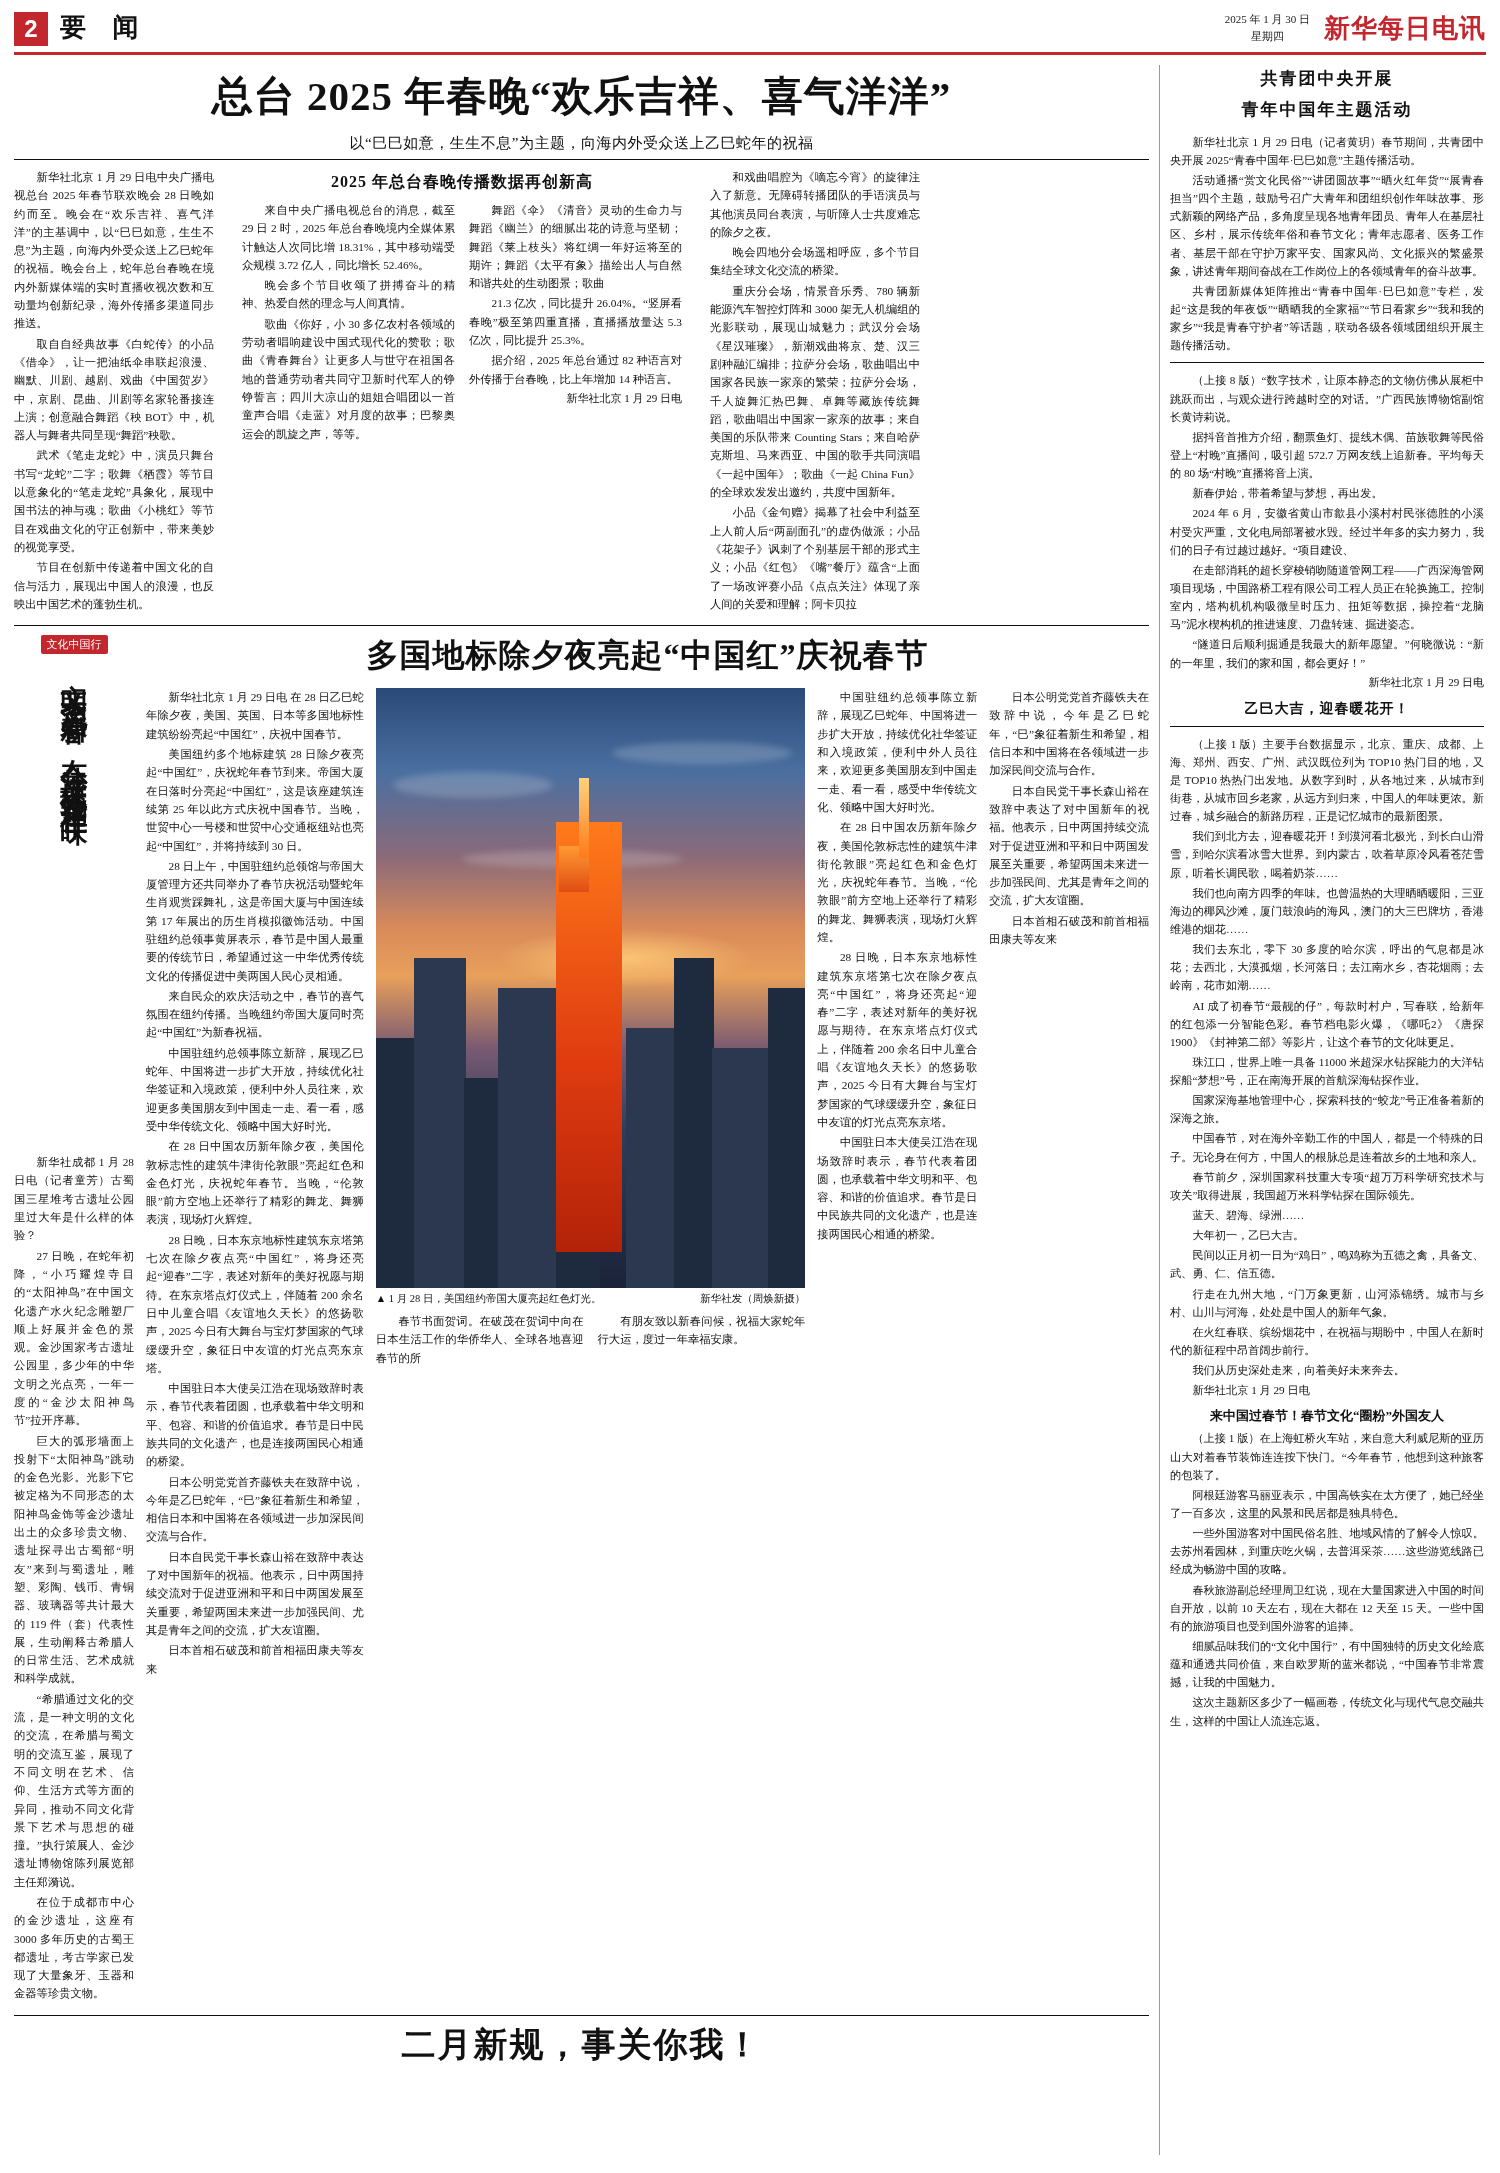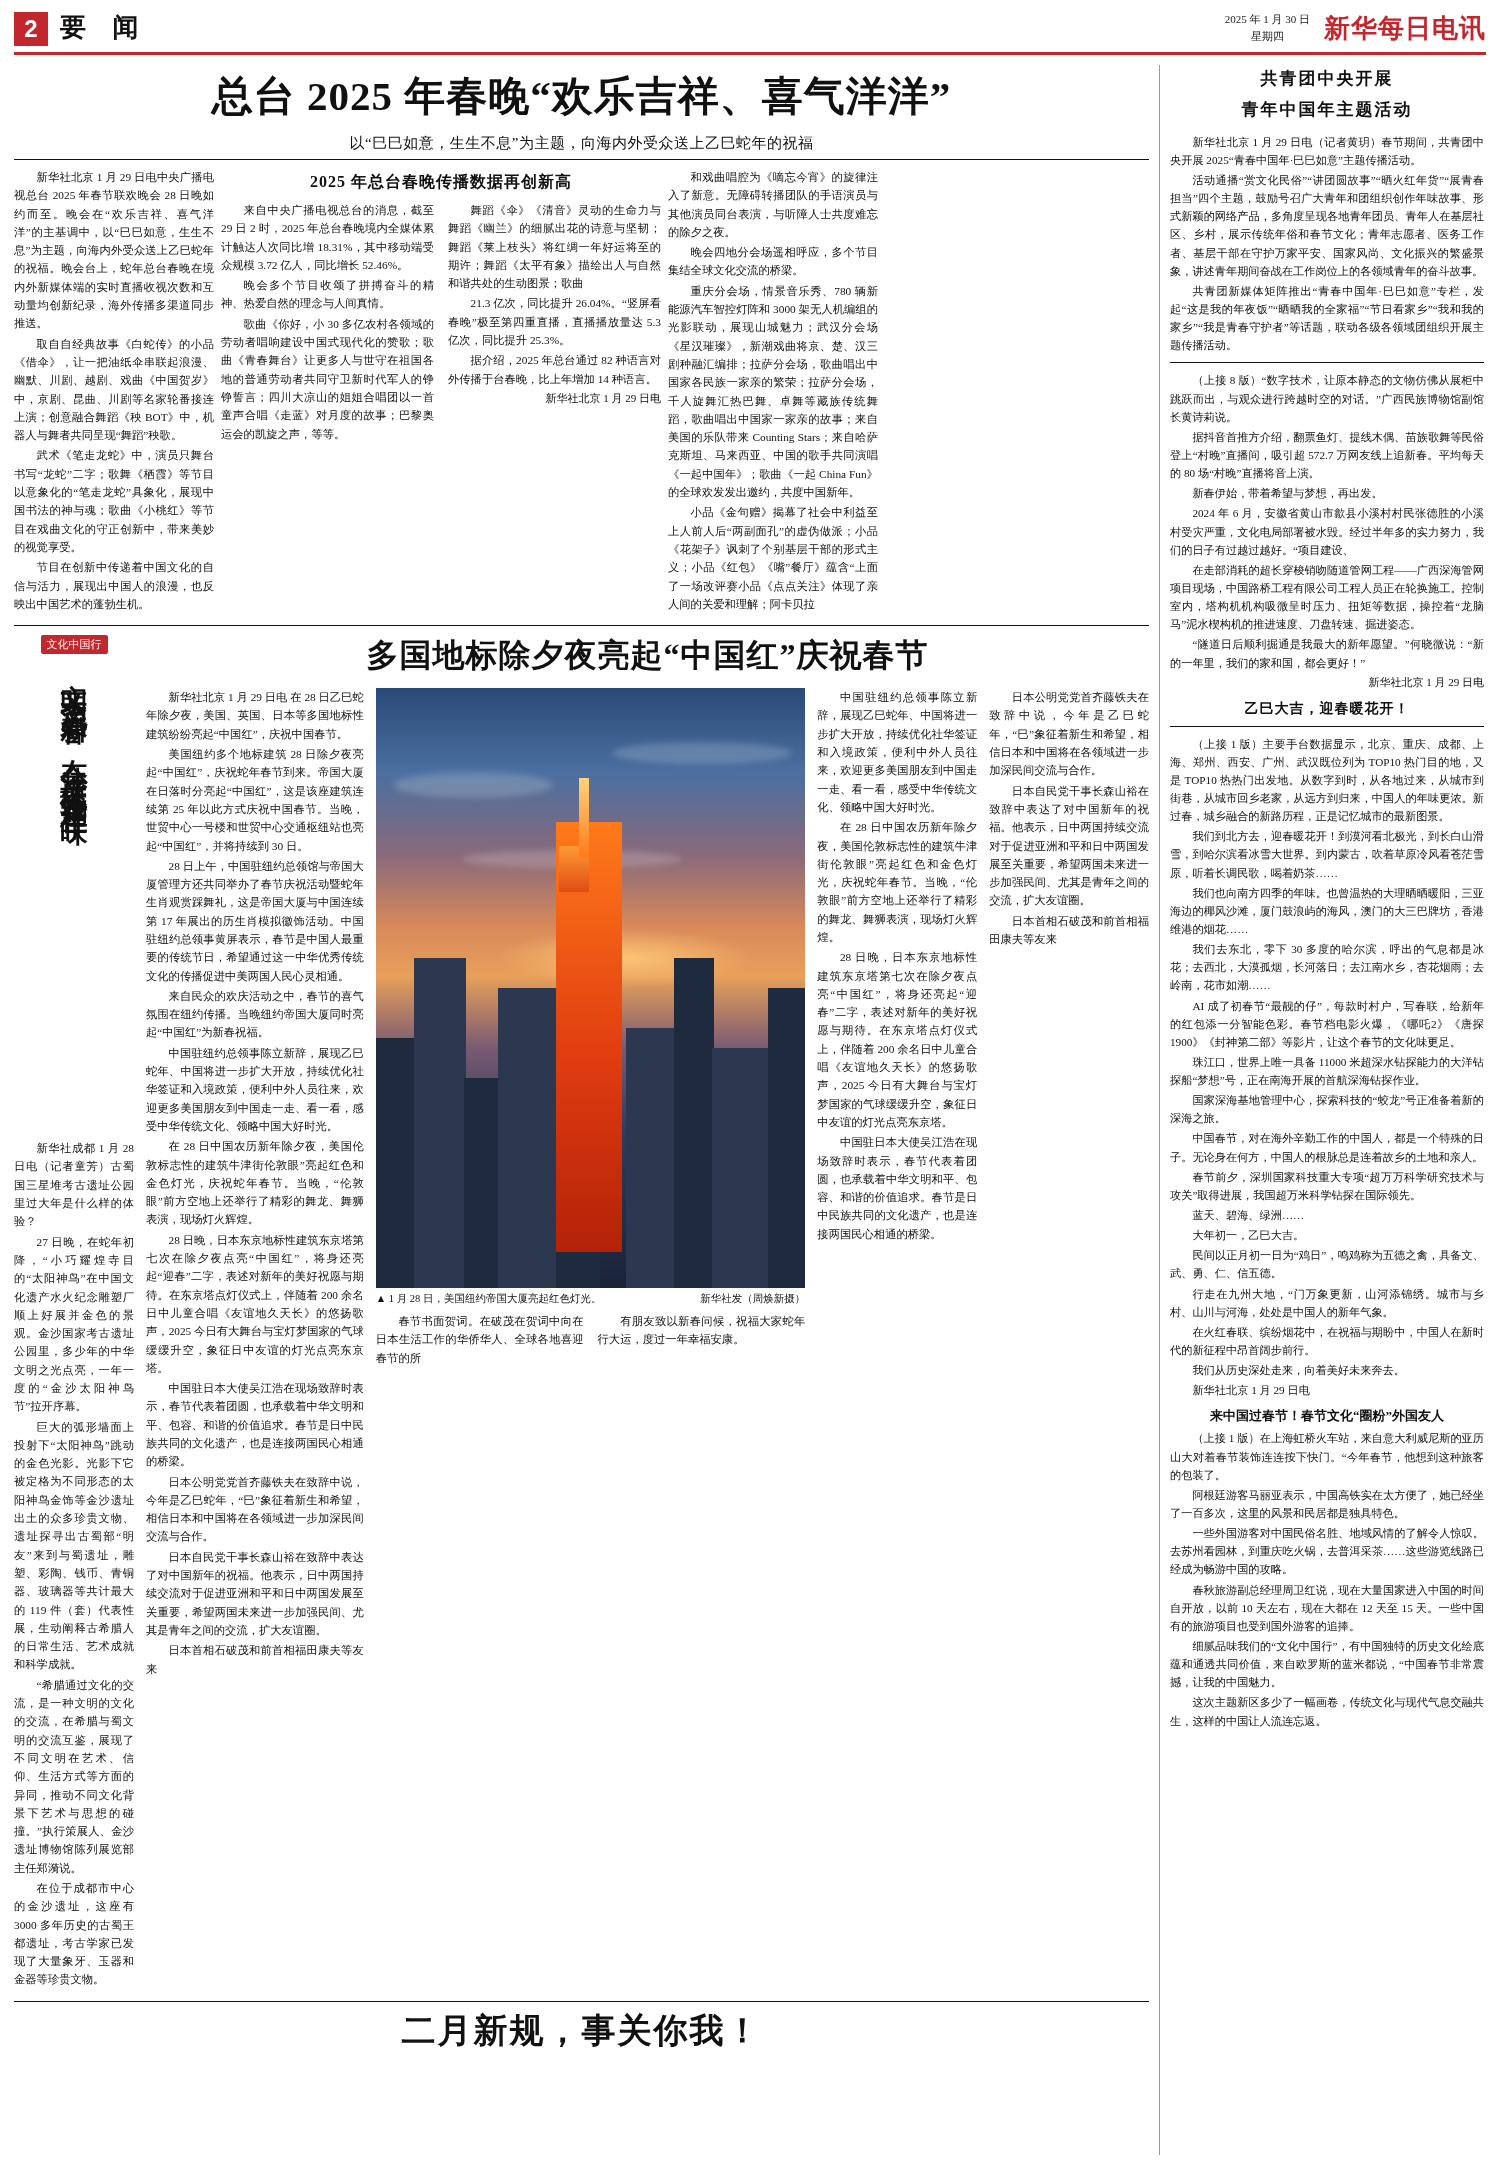--- a/index.html
+++ b/index.html
@@ -32,21 +32,21 @@
   .lead-sub { font-size:15px; margin:10px 0 6px 0; letter-spacing:0.5px; }
   .rule-thin { border-top:1px solid #111; margin:6px 0 8px 0; }
 
   
   .col { font-size:11.3px; line-height:1.62; text-align:justify; }
   .col p { margin:0 0 2px 0; text-indent:2em; }
   .sub-head { font-size:16px; font-weight:bold; text-align:center; margin:4px 0 8px 0; letter-spacing:1px; }
   .byline { text-align:right; font-size:11px; margin-top:3px; }
 
   
-  .top-block { display:flex; gap:7px; }
+  .top-block { display:flex; gap:28px; }
   .tb-c1 { width:200px; }
   .tb-c2 { width:440px; }
   .tb-c4 { width:210px; }
   .two-col { column-count:2; column-gap:14px; }
 
   
   .mid-rule { border-top:1px solid #111; margin:10px 0 8px 0; }
   .mid-block { display:flex; gap:12px; }
   .vert-col { width:120px; position:relative; }
   .vert-title { writing-mode:vertical-rl; text-orientation:upright; font-size:27px; font-weight:bold;
@@ -147,21 +147,21 @@
 
       <div class="mid-rule"></div>
 
       <div class="mid-block">
 
         <div class="vert-col">
           <div class="tagwrap">
             <span class="tag">文化中国行</span>
           </div>
           <div class="vert-title">文明交流启新春：在金沙遗址体验别样年味</div>
-          <div class="col" style="margin-top:7px">
+          <div class="col" style="margin-top:21px">
             <p>新华社成都 1 月 28 日电（记者童芳）古蜀国三星堆考古遗址公园里过大年是什么样的体验？</p>
             <p>27 日晚，在蛇年初降，“小巧耀煌寺目的“太阳神鸟”在中国文化遗产水火纪念雕塑厂顺上好展并金色的景观。金沙国家考古遗址公园里，多少年的中华文明之光点亮，一年一度的“金沙太阳神鸟节”拉开序幕。</p>
             <p>巨大的弧形墙面上投射下“太阳神鸟”跳动的金色光影。光影下它被定格为不同形态的太阳神鸟金饰等金沙遗址出土的众多珍贵文物、遗址探寻出古蜀部“明友”来到与蜀遗址，雕塑、彩陶、钱币、青铜器、玻璃器等共计最大的 119 件（套）代表性展，生动阐释古希腊人的日常生活、艺术成就和科学成就。</p>
             <p>“希腊通过文化的交流，是一种文明的文化的交流，在希腊与蜀文明的交流互鉴，展现了不同文明在艺术、信仰、生活方式等方面的异同，推动不同文化背景下艺术与思想的碰撞。”执行策展人、金沙遗址博物馆陈列展览部主任郑漪说。</p>
             <p>在位于成都市中心的金沙遗址，这座有 3000 多年历史的古蜀王都遗址，考古学家已发现了大量象牙、玉器和金器等珍贵文物。</p>
           </div>
         </div>
 
         <div class="feature-col">
           <div class="feature-title">多国地标除夕夜亮起“中国红”庆祝春节</div>

